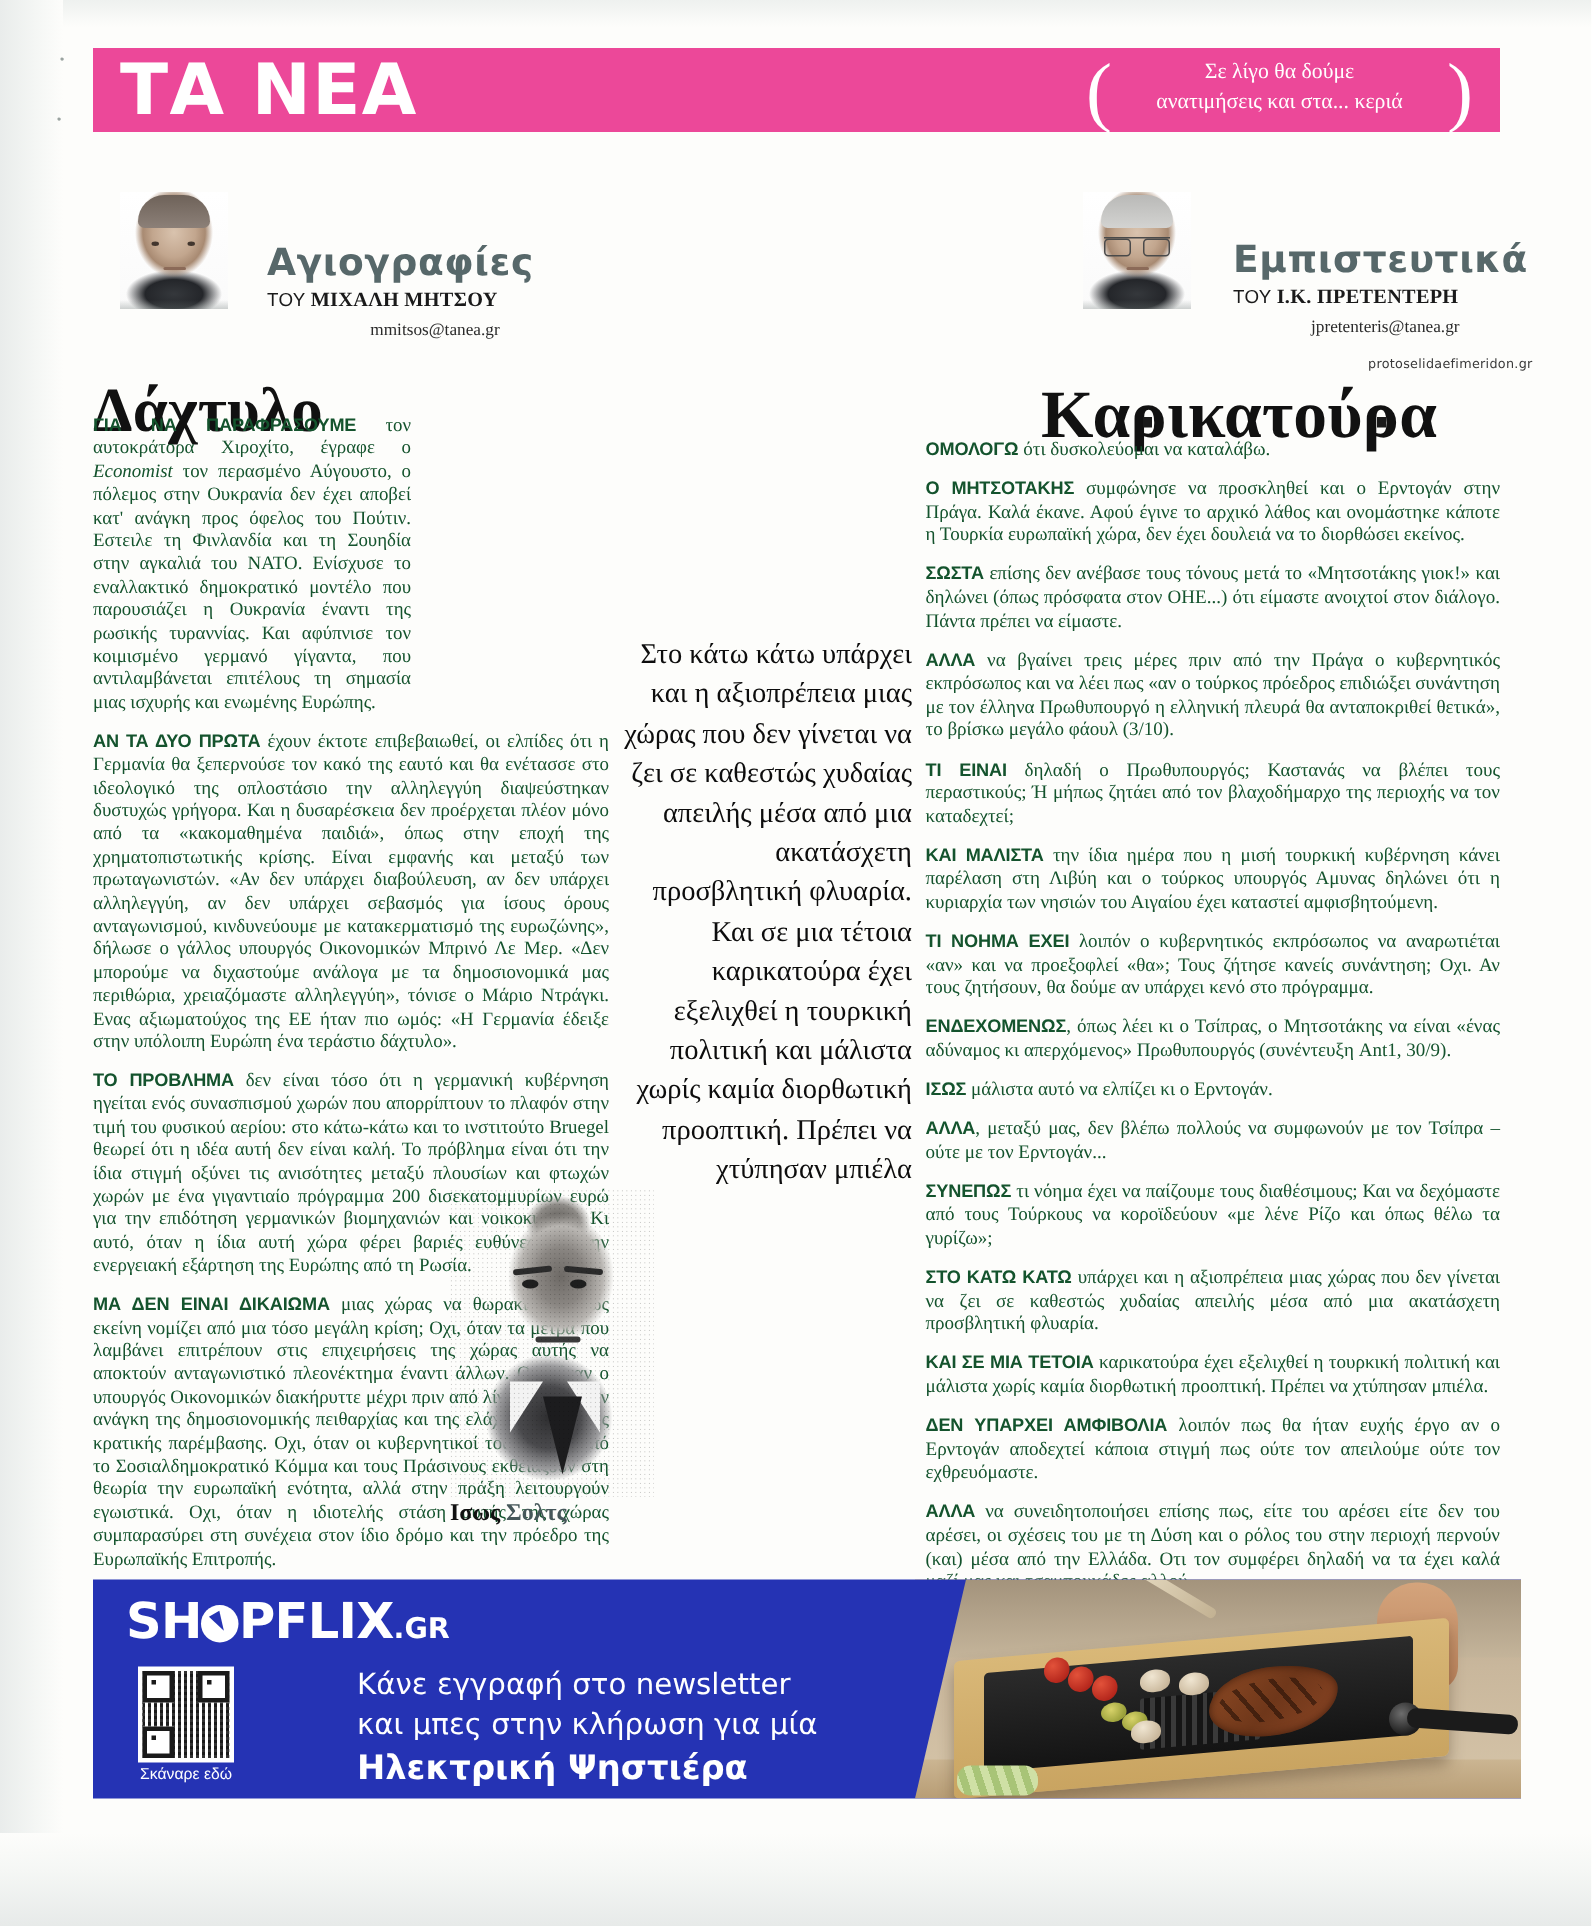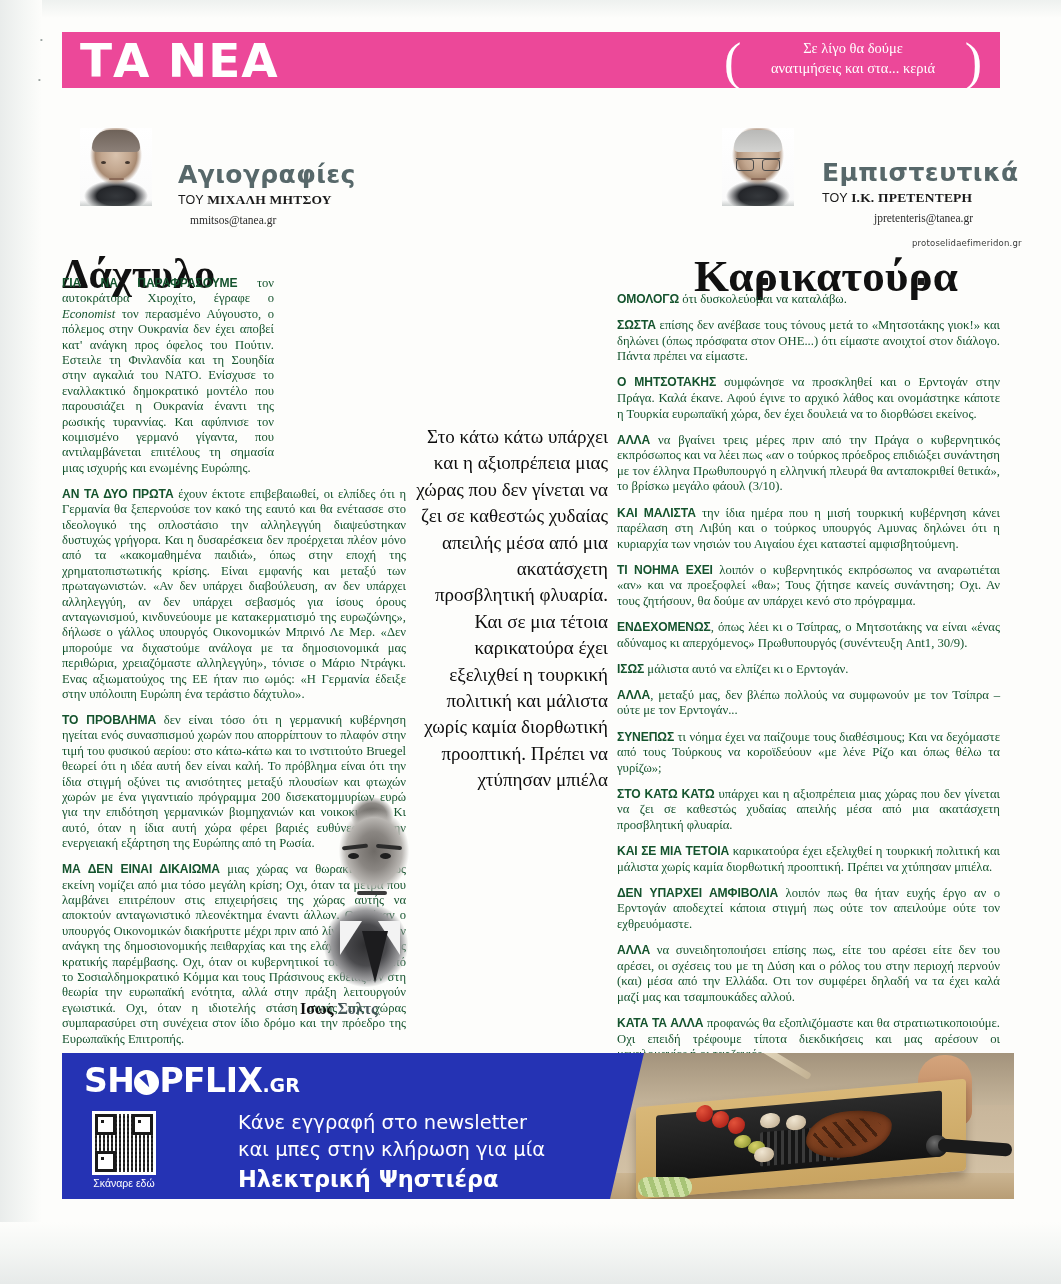--- a/index.html
+++ b/index.html
@@ -591,21 +591,21 @@
       <div class="eye l"></div>
       <div class="eye r"></div>
       <div class="mouth"></div>
       <div class="shadow"></div>
     </div>
     <div style="position:absolute; left:98px; top:32px; width:230px;">
       <div class="column-name">Αγιογραφίες</div>
       <div class="column-author">
         <span>ΤΟΥ </span><b>ΜΙΧΑΛΗ ΜΗΤΣΟΥ</b>
       </div>
-      <div class="column-email" style="width:200px; margin-left:12px;">mmitsos@tanea.gr</div>
+      <div class="column-email" style="text-align:center; width:200px; margin-left:12px;">mmitsos@tanea.gr</div>
     </div>
   </div>
 
   <h1 class="headline" style="left:62px; top:222px;">Δάχτυλο</h1>
 
   <div class="byline-block" style="left:722px; top:128px; width:300px;">
     <div class="portrait" style="left:0; top:0;">
       <div class="face"></div>
       <div class="hair grey"></div>
       <div class="glasses"></div>
@@ -649,23 +649,24 @@
     <div class="eyeb r"></div>
     <div class="mouthb"></div>
     <div class="dots"></div>
   </div>
   <div id="scholz-caption">
     <span>Ισως </span><span class="sur">Σολτς</span>
   </div>
 
   <div class="article-col" id="right-article">
     <p><span class="lead">ΟΜΟΛΟΓΩ</span><span> ότι δυσκολεύομαι να καταλάβω.</span></p>
+    <p><span class="lead">Ο ΜΗΤΣΟΤΑΚΗΣ</span><span> συμφώνησε να προσκληθεί και ο Ερντογάν στην Πράγα. Καλά έκανε. Αφού έγινε το αρχικό λάθος και ονομάστηκε κάποτε η Τουρκία ευρωπαϊκή χώρα, δεν έχει δουλειά να το διορθώσει εκείνος.</span></p>
     <p><span class="lead">ΣΩΣΤΑ</span><span> επίσης δεν ανέβασε τους τόνους μετά το «Μητσοτάκης γιοκ!» και δηλώνει (όπως πρόσφατα στον ΟΗΕ...) ότι είμαστε ανοιχτοί στον διάλογο. Πάντα πρέπει να είμαστε.</span></p>
-    <p><span class="lead">Ο ΜΗΤΣΟΤΑΚΗΣ</span><span> συμφώνησε να προσκληθεί και ο Ερντογάν στην Πράγα. Καλά έκανε. Αφού έγινε το αρχικό λάθος και ονομάστηκε κάποτε η Τουρκία ευρωπαϊκή χώρα, δεν έχει δουλειά να το διορθώσει εκείνος.</span></p>
     <p><span class="lead">ΑΛΛΑ</span><span> να βγαίνει τρεις μέρες πριν από την Πράγα ο κυβερνητικός εκπρόσωπος και να λέει πως «αν ο τούρκος πρόεδρος επιδιώξει συνάντηση με τον έλληνα Πρωθυπουργό η ελληνική πλευρά θα ανταποκριθεί θετικά», το βρίσκω μεγάλο φάουλ (3/10).</span></p>
+    <p><span class="lead">ΤΙ ΕΙΝΑΙ</span><span> δηλαδή ο Πρωθυπουργός; Καστανάς να βλέπει τους περαστικούς; Ή μήπως ζητάει από τον βλαχοδήμαρχο της περιοχής να τον καταδεχτεί;</span></p>
     <p><span class="lead">ΚΑΙ ΜΑΛΙΣΤΑ</span><span> την ίδια ημέρα που η μισή τουρκική κυβέρνηση κάνει παρέλαση στη Λιβύη και ο τούρκος υπουργός Αμυνας δηλώνει ότι η κυριαρχία των νησιών του Αιγαίου έχει καταστεί αμφισβητούμενη.</span></p>
     <p><span class="lead">ΤΙ ΝΟΗΜΑ ΕΧΕΙ</span><span> λοιπόν ο κυβερνητικός εκπρόσωπος να αναρωτιέται «αν» και να προεξοφλεί «θα»; Τους ζήτησε κανείς συνάντηση; Οχι. Αν τους ζητήσουν, θα δούμε αν υπάρχει κενό στο πρόγραμμα.</span></p>
     <p><span class="lead">ΕΝΔΕΧΟΜΕΝΩΣ</span><span>, όπως λέει κι ο Τσίπρας, ο Μητσοτάκης να είναι «ένας αδύναμος κι απερχόμενος» Πρωθυπουργός (συνέντευξη Ant1, 30/9).</span></p>
     <p><span class="lead">ΙΣΩΣ</span><span> μάλιστα αυτό να ελπίζει κι ο Ερντογάν.</span></p>
     <p><span class="lead">ΑΛΛΑ</span><span>, μεταξύ μας, δεν βλέπω πολλούς να συμφωνούν με τον Τσίπρα – ούτε με τον Ερντογάν...</span></p>
     <p><span class="lead">ΣΥΝΕΠΩΣ</span><span> τι νόημα έχει να παίζουμε τους διαθέσιμους; Και να δεχόμαστε από τους Τούρκους να κοροϊδεύουν «με λένε Ρίζο και όπως θέλω τα γυρίζω»;</span></p>
     <p><span class="lead">ΣΤΟ ΚΑΤΩ ΚΑΤΩ</span><span> υπάρχει και η αξιοπρέπεια μιας χώρας που δεν γίνεται να ζει σε καθεστώς χυδαίας απειλής μέσα από μια ακατάσχετη προσβλητική φλυαρία.</span></p>
     <p><span class="lead">ΚΑΙ ΣΕ ΜΙΑ ΤΕΤΟΙΑ</span><span> καρικατούρα έχει εξελιχθεί η τουρκική πολιτική και μάλιστα χωρίς καμία διορθωτική προοπτική. Πρέπει να χτύπησαν μπιέλα.</span></p>
     <p><span class="lead">ΔΕΝ ΥΠΑΡΧΕΙ ΑΜΦΙΒΟΛΙΑ</span><span> λοιπόν πως θα ήταν ευχής έργο αν ο Ερντογάν αποδεχτεί κάποια στιγμή πως ούτε τον απειλούμε ούτε τον εχθρευόμαστε.</span></p>
     <p><span class="lead">ΑΛΛΑ</span><span> να συνειδητοποιήσει επίσης πως, είτε του αρέσει είτε δεν του αρέσει, οι σχέσεις του με τη Δύση και ο ρόλος του στην περιοχή περνούν (και) μέσα από την Ελλάδα. Οτι τον συμφέρει δηλαδή να τα έχει καλά μαζί μας και τσαμπουκάδες αλλού.</span></p>

